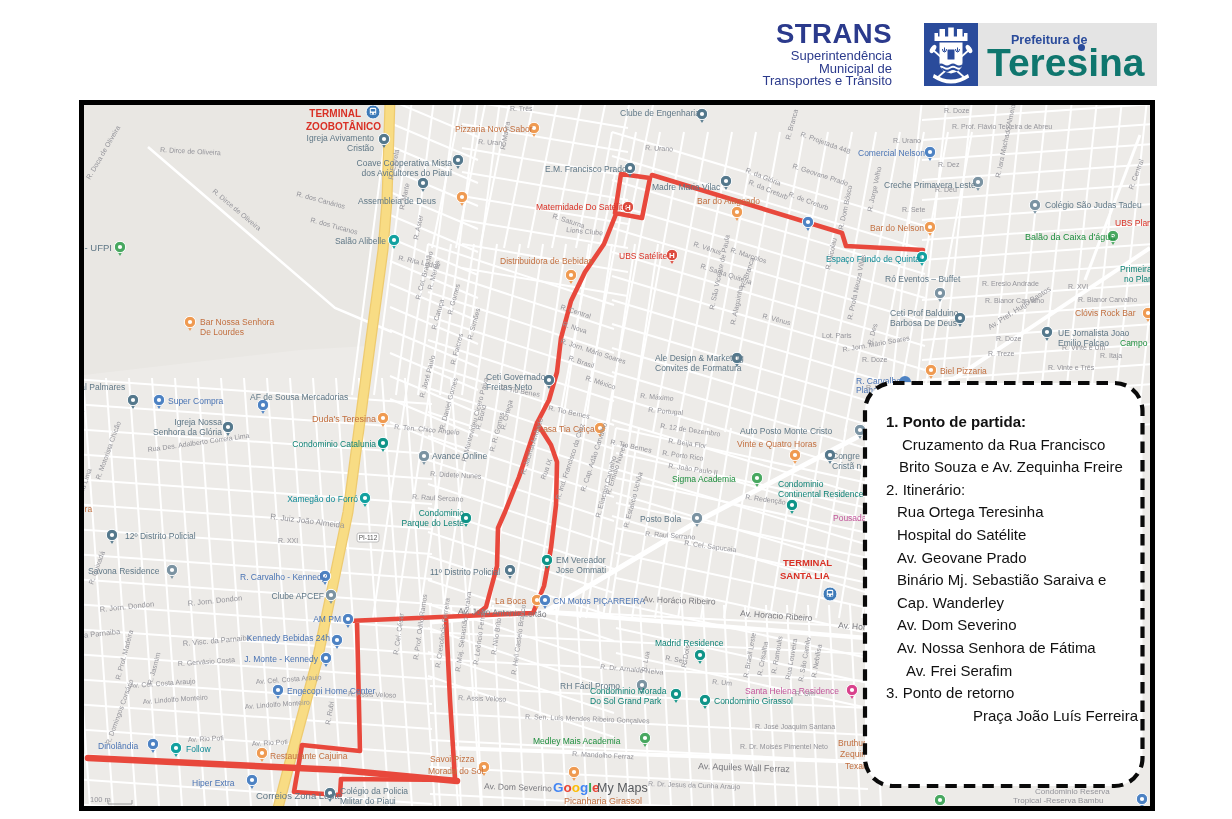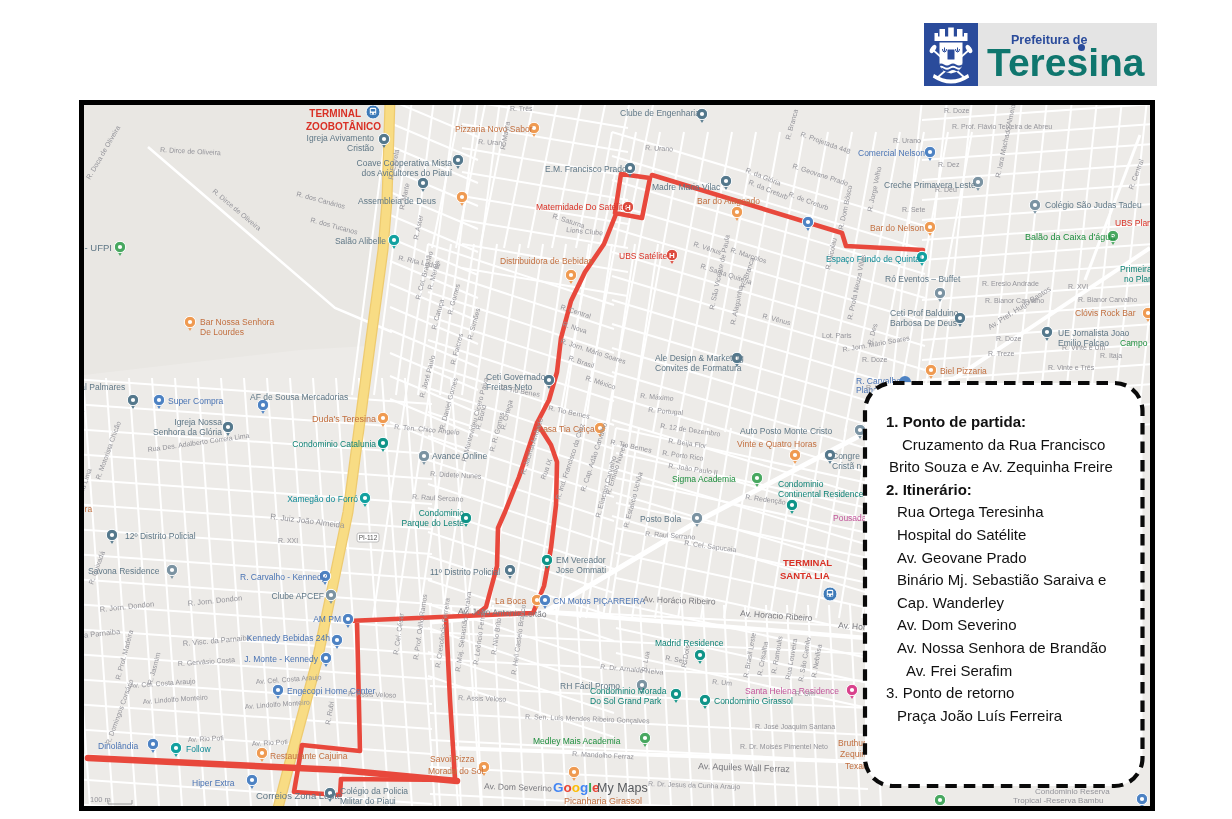--- a/index.html
+++ b/index.html
@@ -1,20 +1,24 @@
 <!DOCTYPE html>
 <html><head><meta charset="utf-8">
 <style>
 html,body{margin:0;padding:0;background:#ffffff;width:1232px;height:819px;font-family:"Liberation Sans",sans-serif;}
 #page{position:relative;width:1232px;height:819px;overflow:hidden;background:#fff;}
 .abs{position:absolute;}
 </style></head>
 <body>
 <div id="page">
 
+  <div class="abs" style="left:630px;top:18px;width:262px;text-align:right;color:#2b3a8c;">
+    <div style="font-size:27.5px;font-weight:bold;letter-spacing:0.5px;line-height:26px;margin-top:3px;">STRANS</div>
+    <div style="font-size:13px;line-height:12.5px;margin-top:3px;">Superintendência<br>Municipal de<br>Transportes e Trânsito</div>
+  </div>
 
   <div class="abs" style="left:924px;top:23px;width:54px;height:63px;background:#2a4b9b;">
     <svg width="54" height="63" viewBox="0 0 54 63">
       <defs>
           <clipPath id="shieldcp">
             <path d="M15.5 19.5 h23 v20 q0 9 -11.5 11 q-11.5 -2 -11.5 -11 Z"></path>
           </clipPath>
         </defs>
 
       <g fill="#fff">
@@ -1083,27 +1087,27 @@
 <rect x="786" y="283" width="277.5" height="403" rx="28" fill="#ffffff" stroke="#0a0a0a" stroke-width="4.2" stroke-dasharray="11.5 7"></rect>
 <rect x="2.5" y="2.5" width="1071" height="706" fill="none" stroke="#000000" stroke-width="5"></rect>
   </svg>
 
   <div class="abs" style="left:871px;top:404px;width:267px;">
 
 
     <div style="margin-top:7px;margin-left:15px;font-size:15px;line-height:22.6px;color:#111;">
       <div style="font-weight:bold;">1. Ponto de partida:</div>
       <div style="margin-left:16px;">Cruzamento da Rua Francisco</div>
-      <div style="margin-left:3px;">Brito Souza e Av. Zequinha Freire</div>
-      <div style="font-weight:bold;">2. Itinerário:</div>
+      <div style="margin-left:13px;">Brito Souza e Av. Zequinha Freire</div>
+      <div style="font-weight:normal;">2. Itinerário:</div>
       <div style="margin-left:11px;">Rua Ortega Teresinha</div>
       <div style="margin-left:11px;">Hospital do Satélite</div>
       <div style="margin-left:11px;">Av. Geovane Prado</div>
       <div style="margin-left:11px;">Binário Mj. Sebastião Saraiva e</div>
       <div style="margin-left:11px;">Cap. Wanderley</div>
       <div style="margin-left:11px;">Av. Dom Severino</div>
-      <div style="margin-left:11px;">Av. Nossa Senhora de Brandão</div>
+      <div style="margin-left:11px;">Av. Nossa Senhora de Fátima</div>
       <div style="margin-left:20px;">Av. Frei Serafim</div>
       <div style="font-weight:normal;">3. Ponto de retorno</div>
-      <div style="margin-left:11px;">Praça João Luís Ferreira</div>
+      <div style="margin-left:11px;text-align:right;">Praça João Luís Ferreira</div>
     </div>
   </div>
 </div>
 
 </body></html>

